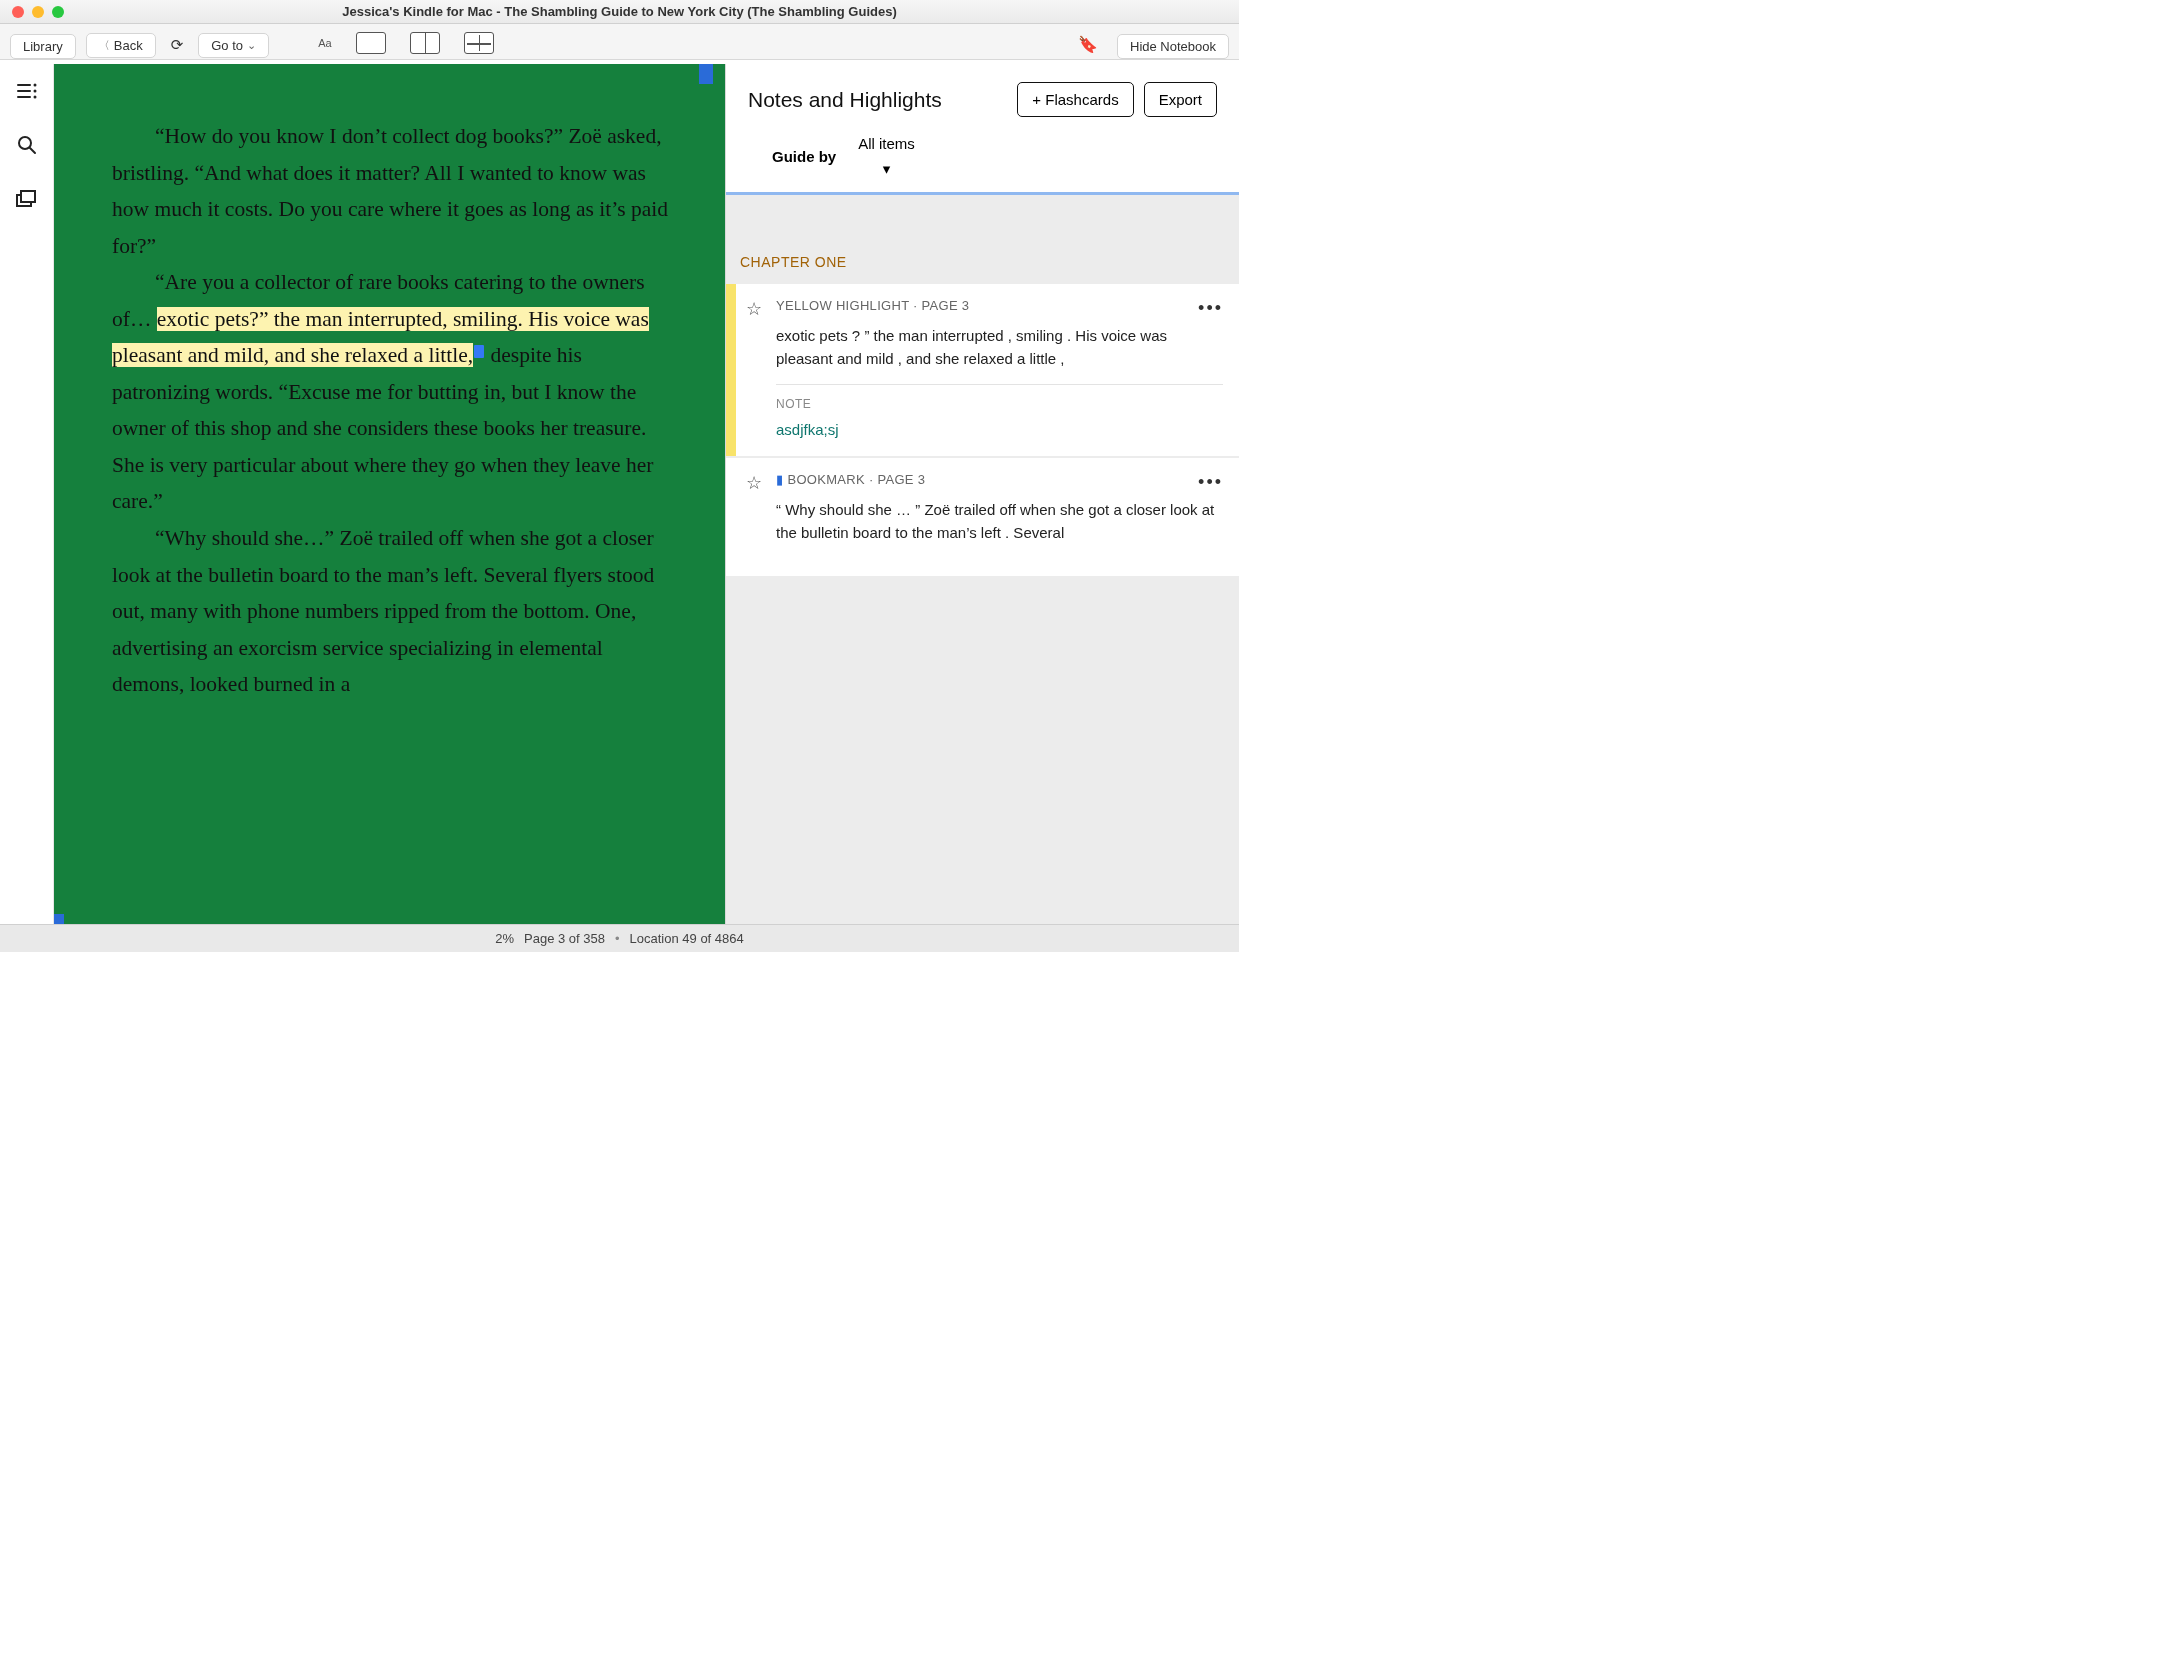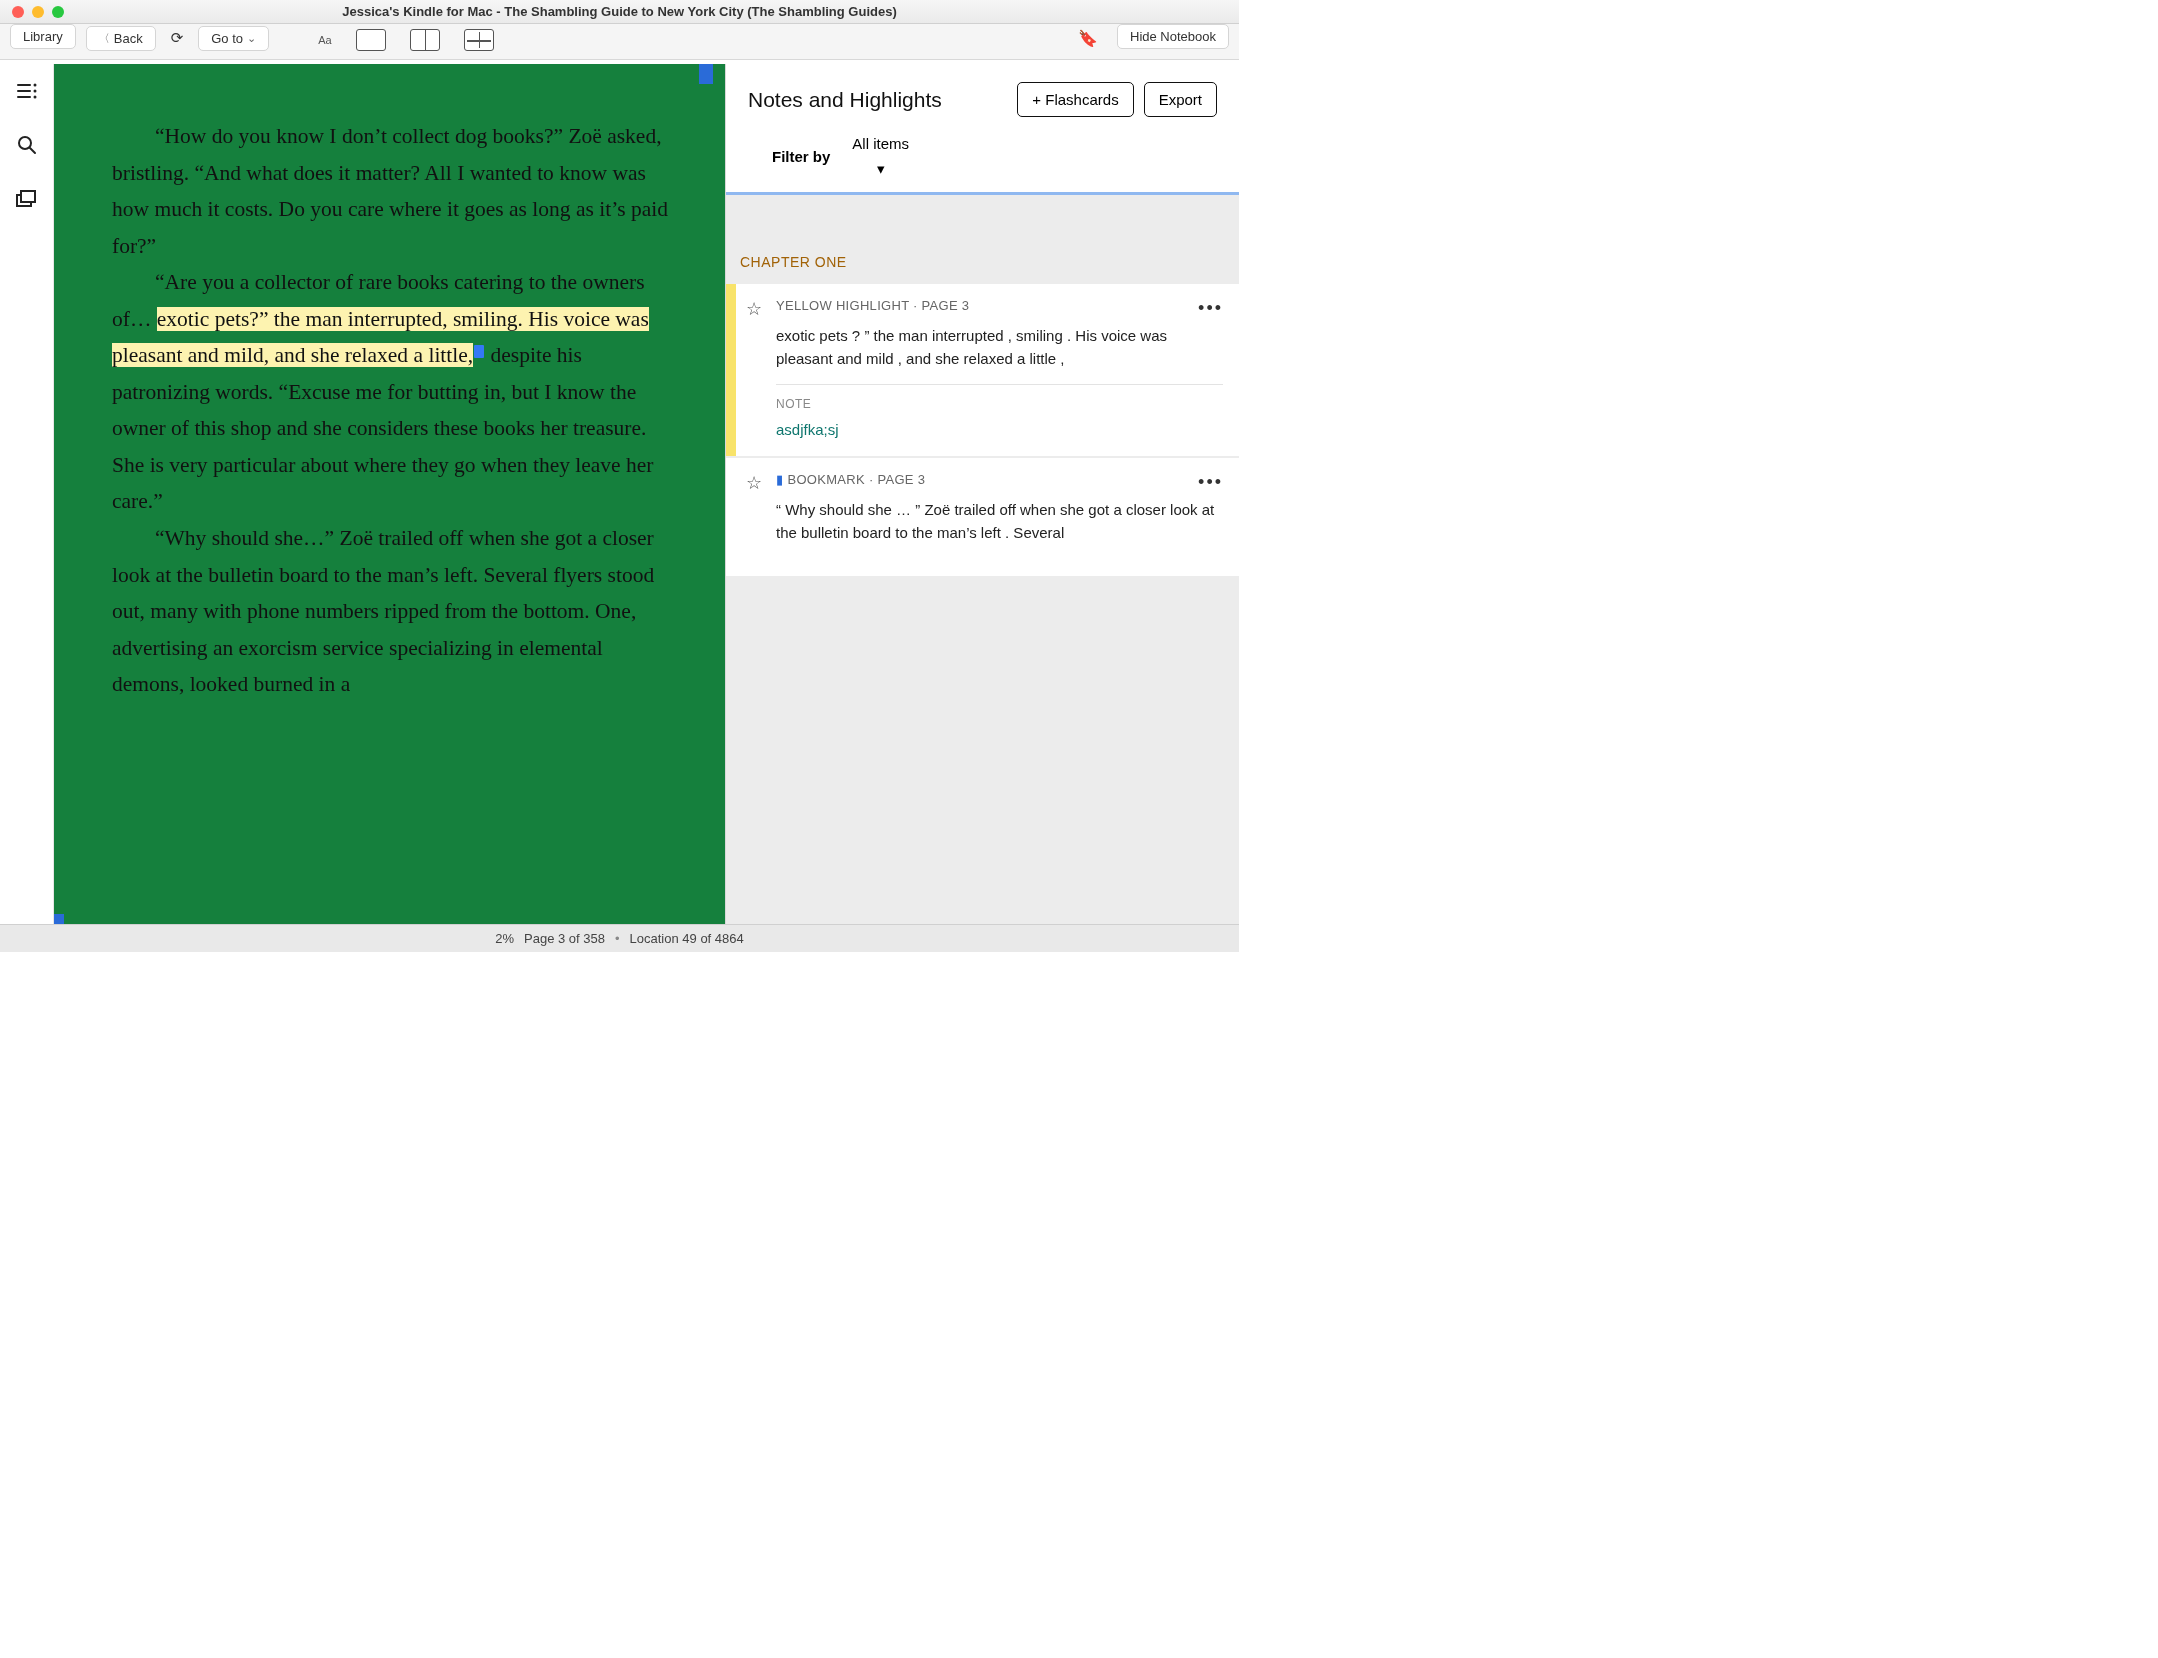--- a/index.html
+++ b/index.html
@@ -39,21 +39,21 @@
   color: #333;
   pointer-events: none;
 }
 
 
 .toolbar {
   height: 36px;
   background: #f5f5f5;
   border-bottom: 1px solid #d8d8d8;
   display: flex;
-  align-items: flex-start;
+  align-items: flex-end;
   padding: 0 10px;
   gap: 10px;
 }
 .tb-btn {
   background: #fff;
   border: 1px solid #d5d5d5;
   border-radius: 5px;
   padding: 4px 12px;
   font-size: 13px;
   color: #333;
@@ -339,21 +339,21 @@
     <div class="reader-marker-bottom"></div>
   </div>
 
   <div class="notebook">
     <div class="nb-header">
       <div class="nb-title">Notes and Highlights</div>
       <button class="nb-btn">+ Flashcards</button>
       <button class="nb-btn">Export</button>
     </div>
     <div class="nb-filter">
-      <span class="nb-filter-label">Filter by</span>
+      <span class="nb-filter-label">Guide by</span>
       <span class="nb-filter-val">
         <span>All items</span>
         <span>▾</span>
       </span>
     </div>
     <div class="nb-divider-blue"></div>
     <div class="nb-body">
       <div class="nb-chapter">CHAPTER ONE</div>
 
       <div class="nb-item yellow">

